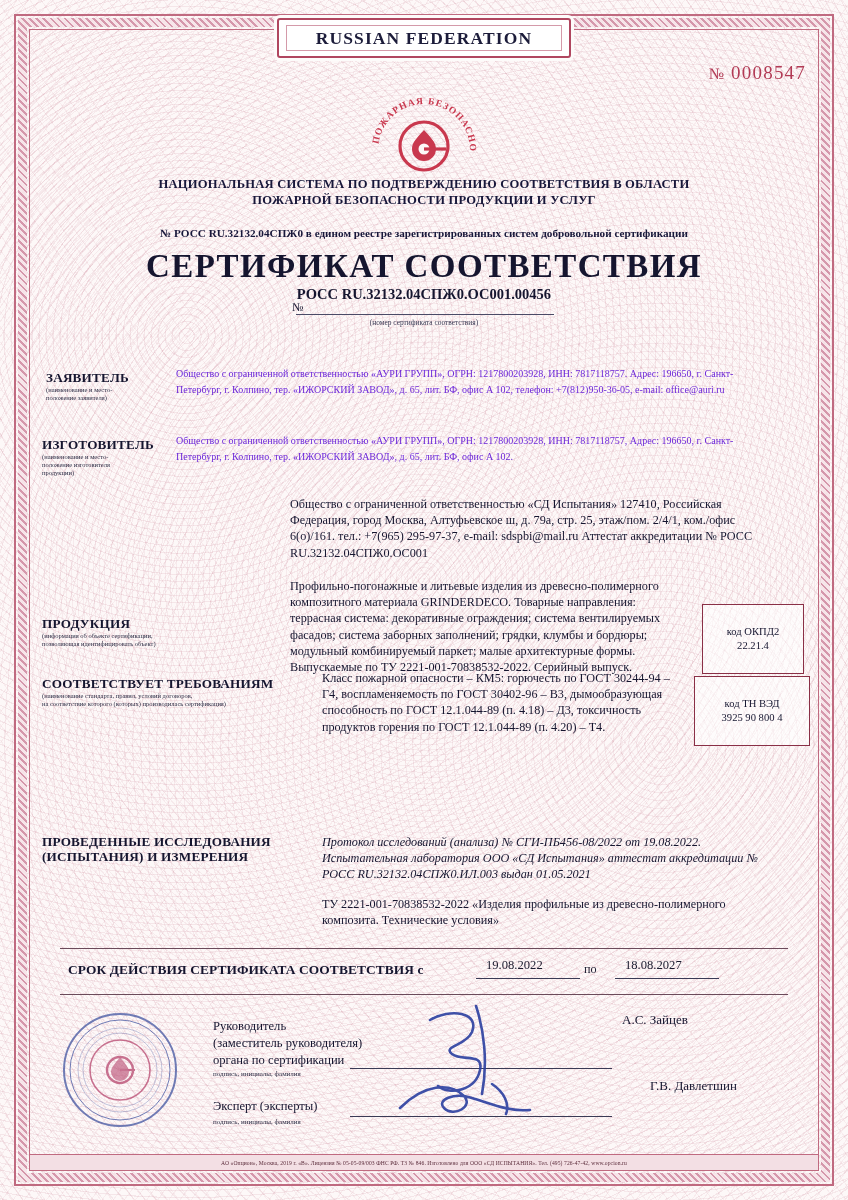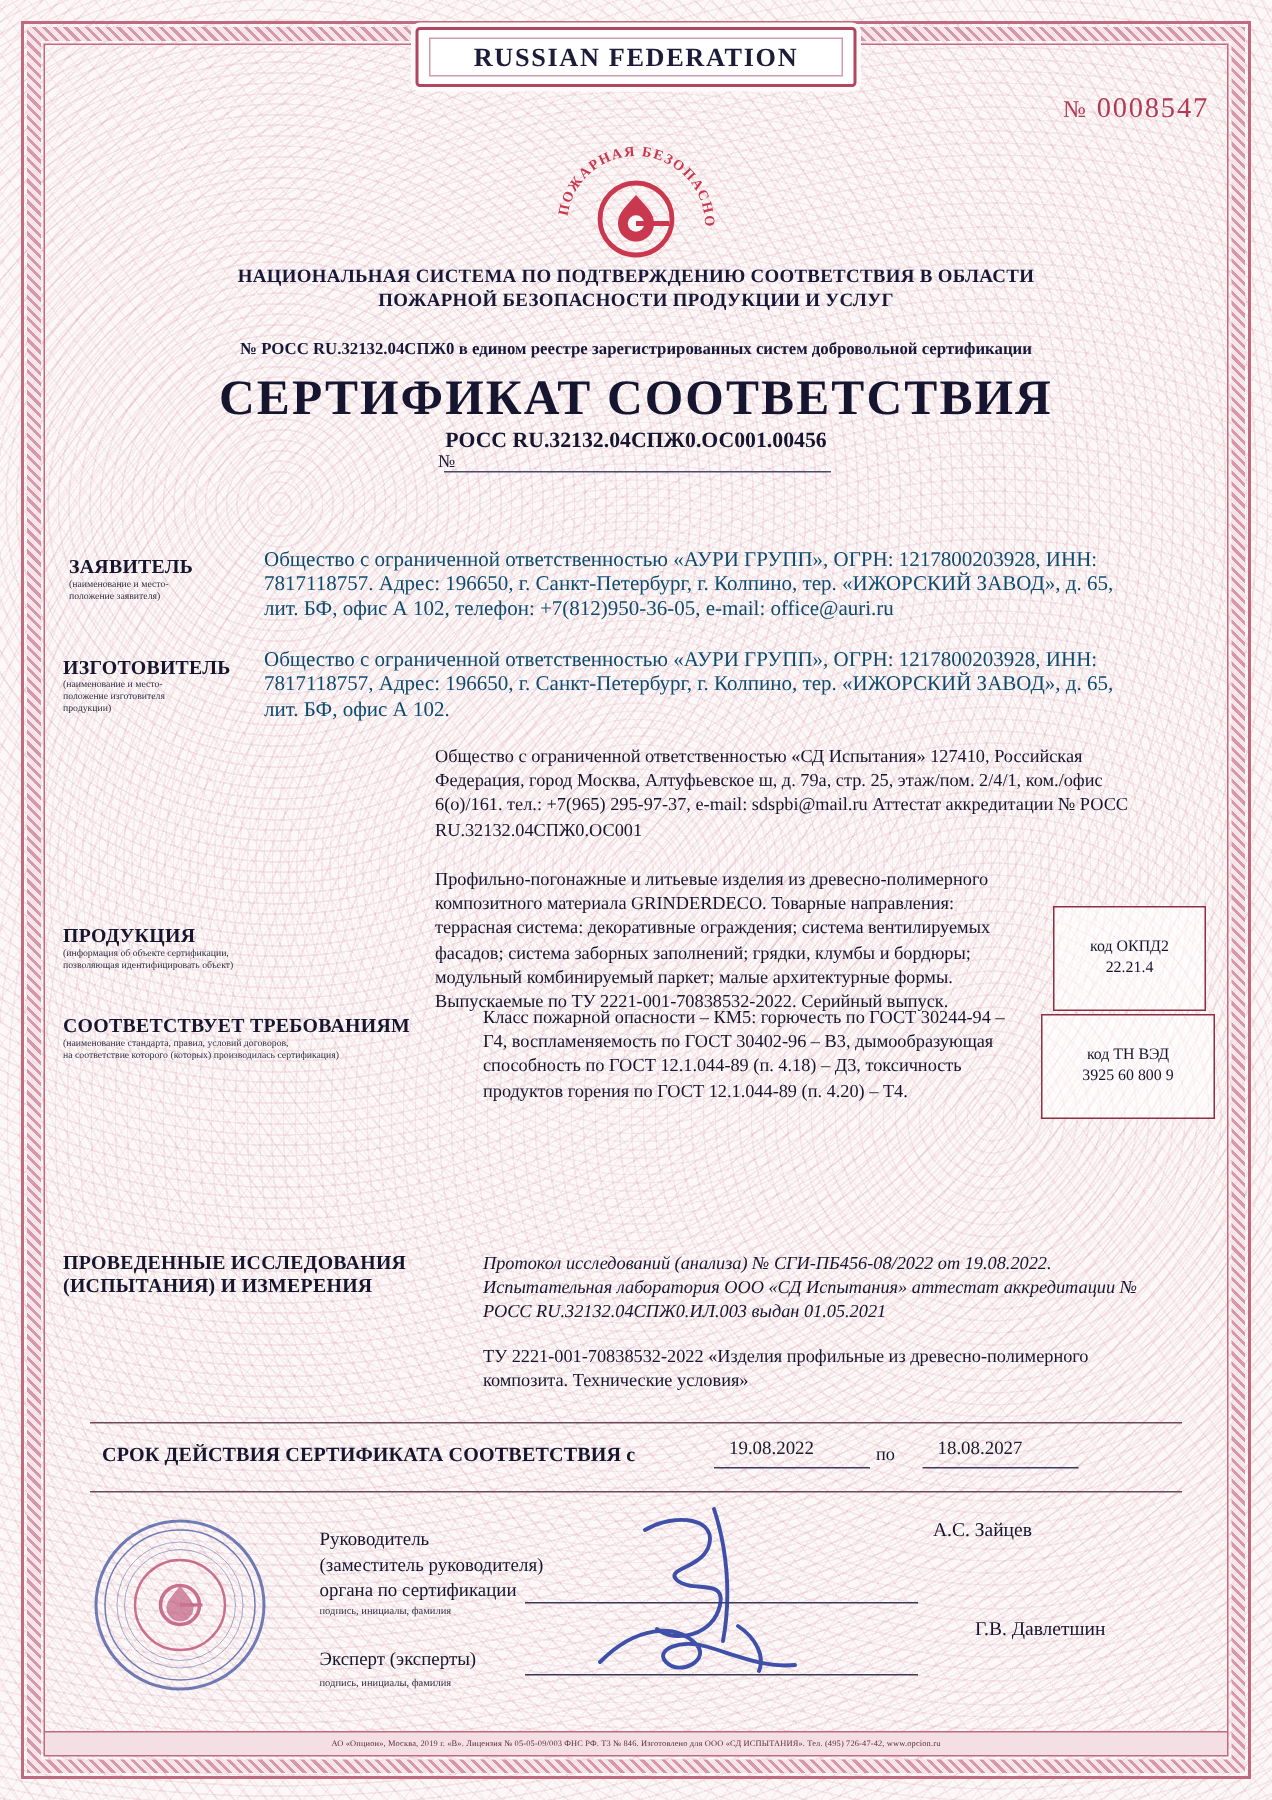--- a/index.html
+++ b/index.html
@@ -203,23 +203,23 @@
     line-height: 15px;
   }
   .f-sub {
     font-size: 6.5px;
     line-height: 8px;
     color: #2c2c44;
     margin-top: 1px;
   }
   .f-value {
     position: absolute;
-    font-size: 14px;
+    font-size: 10px;
     line-height: 16.4px;
-    color: #0c4a6e;
+    color: #6d28d9;
   }
   .f-value-c {
     position: absolute;
     font-size: 12.2px;
     line-height: 16.2px;
     color: #15152f;
   }
 
   .label-right { text-align: left; }
 
@@ -365,20 +365,21 @@
     <div>ПОЖАРНОЙ БЕЗОПАСНОСТИ ПРОДУКЦИИ И УСЛУГ</div>
   </div>
 
   <div class="registry-line">№ РОСС RU.32132.04СПЖ0 в едином реестре зарегистрированных систем добровольной сертификации</div>
 
   <div class="main-title">СЕРТИФИКАТ СООТВЕТСТВИЯ</div>
 
   <div class="cert-number-row">РОСС RU.32132.04СПЖ0.ОС001.00456</div>
   <div class="numero-small" style="text-align:left; left:292px; right:auto; top:300px;">№</div>
   <div class="num-underline"></div>
+  <div class="caption-center" style="top:318px;">(номер сертификата соответствия)</div>
 
   <div class="field" style="left:46px; top:370px; width:124px;">
     <div class="f-label label-right">ЗАЯВИТЕЛЬ</div>
     <div class="f-sub label-right" style="white-space:pre-line;">(наименование и место-
 положение заявителя)</div>
   </div>
   <div class="f-value" style="left:176px; top:366px; width:580px;">Общество с ограниченной ответственностью «АУРИ ГРУПП», ОГРН: 1217800203928, ИНН: 7817118757. Адрес: 196650, г. Санкт-Петербург, г. Колпино, тер. «ИЖОРСКИЙ ЗАВОД», д. 65, лит. БФ, офис А 102, телефон: +7(812)950-36-05, e-mail: office@auri.ru</div>
 
   <div class="field" style="left:42px; top:437px; width:128px;">
     <div class="f-label label-right">ИЗГОТОВИТЕЛЬ</div>
@@ -404,21 +405,21 @@
 
   <div class="field" style="left:42px; top:676px; width:245px;">
     <div class="f-label label-right">СООТВЕТСТВУЕТ ТРЕБОВАНИЯМ</div>
     <div class="f-sub label-right" style="white-space:pre-line;">(наименование стандарта, правил, условий договоров,
 на соответствие которого (которых) производилась сертификация)</div>
   </div>
   <div class="f-value-c" style="left:322px; top:670px; width:366px;">Класс пожарной опасности – КМ5: горючесть по ГОСТ 30244-94 – Г4, воспламеняемость по ГОСТ 30402-96 – В3, дымообразующая способность по ГОСТ 12.1.044-89 (п. 4.18) – Д3, токсичность продуктов горения по ГОСТ 12.1.044-89 (п. 4.20) – Т4.</div>
 
   <div class="codebox" style="left:694px; top:676px; width:110px;">
     <span>код ТН ВЭД</span><br>
-    <span>3925 60 800 9</span>
+    <span>3925 90 800 4</span>
   </div>
 
   <div class="field" style="left:42px; top:834px; width:275px;">
     <div class="f-label label-right">ПРОВЕДЕННЫЕ ИССЛЕДОВАНИЯ</div>
     <div class="f-label label-right">(ИСПЫТАНИЯ) И ИЗМЕРЕНИЯ</div>
   </div>
   <div class="f-value-c" style="left:322px; top:834px; width:436px;font-style:italic;">Протокол исследований (анализа) № СГИ-ПБ456-08/2022 от 19.08.2022. Испытательная лаборатория ООО «СД Испытания» аттестат аккредитации № РОСС RU.32132.04СПЖ0.ИЛ.003 выдан 01.05.2021</div>
 
   <div class="f-value-c" style="left:322px; top:896px; width:436px;">ТУ 2221-001-70838532-2022 «Изделия профильные из древесно-полимерного композита. Технические условия»</div>
 

